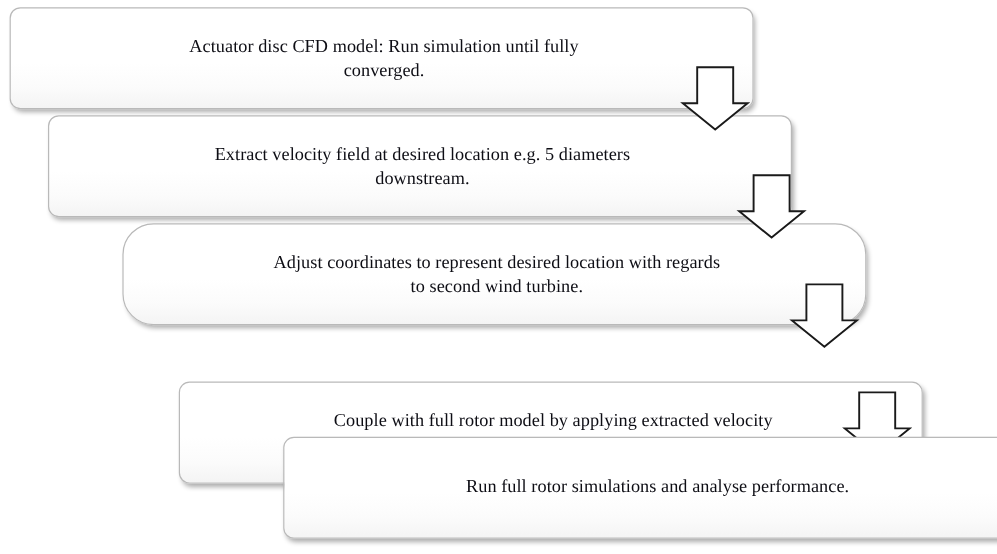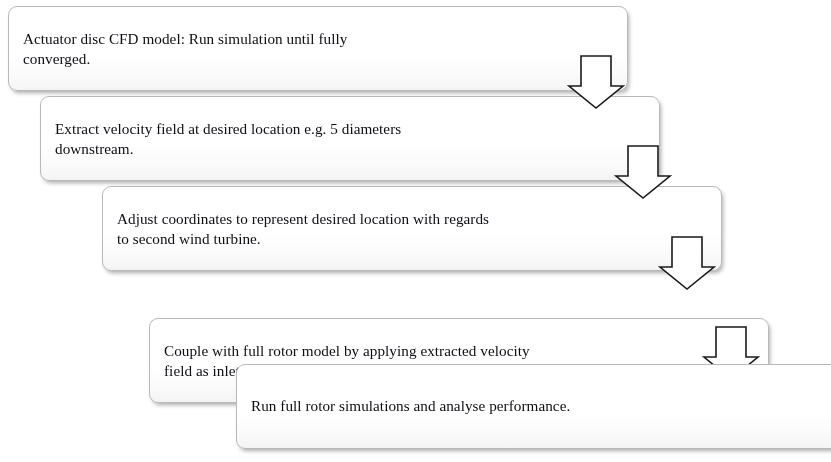--- a/index.html
+++ b/index.html
@@ -7,20 +7,21 @@
     padding: 0;
     background: #ffffff;
   }
   #canvas {
     position: relative;
     width: 831px;
     height: 462px;
     background: #ffffff;
     overflow: hidden;
     font-family: "Liberation Serif", "DejaVu Serif", serif;
+    text-align: center;
   }
   .flow-box {
     position: absolute;
     box-sizing: border-box;
     background: linear-gradient(180deg, #ffffff 0%, #ffffff 55%, #fbfbfb 80%, #f4f4f4 100%);
     border: 1px solid #b9b9b9;
     border-radius: 9px;
     box-shadow: 2px 3px 4px -1px rgba(0,0,0,0.33);
     z-index: 1;
   }
@@ -56,21 +57,21 @@
   <div class="flow-box" id="box-0" style="left: 8px; top: 6px; width: 620px; height: 85px; z-index: 1;">
     <div class="box-text">Actuator disc CFD model: Run simulation until fully
 converged.</div>
   </div>
 
   <div class="flow-box" id="box-1" style="left: 40px; top: 96px; width: 620px; height: 85px; z-index: 2;">
     <div class="box-text">Extract velocity field at desired location e.g. 5 diameters
 downstream.</div>
   </div>
 
-  <div class="flow-box" id="box-2" style="left: 102px; top: 186px; width: 620px; height: 85px; z-index: 3;">
+  <div class="flow-box" id="box-2" style="left: 102px; top: 186px; width: 620px; height: 85px; z-index: 3; border-radius: 26px;">
     <div class="box-text">Adjust coordinates to represent desired location with regards
 to second wind turbine.</div>
   </div>
 
   <div class="flow-box" id="box-3" style="left: 149px; top: 276px; width: 620px; height: 85px; z-index: 4; margin-top: 42px;">
     <div class="box-text">Couple with full rotor model by applying extracted velocity
 field as inlet bounday condition.</div>
   </div>
 
   <div class="flow-box single" id="box-4" style="left: 196px; top: 364px; width: 620px; height: 85px; z-index: 5; margin-left: 40px;">

